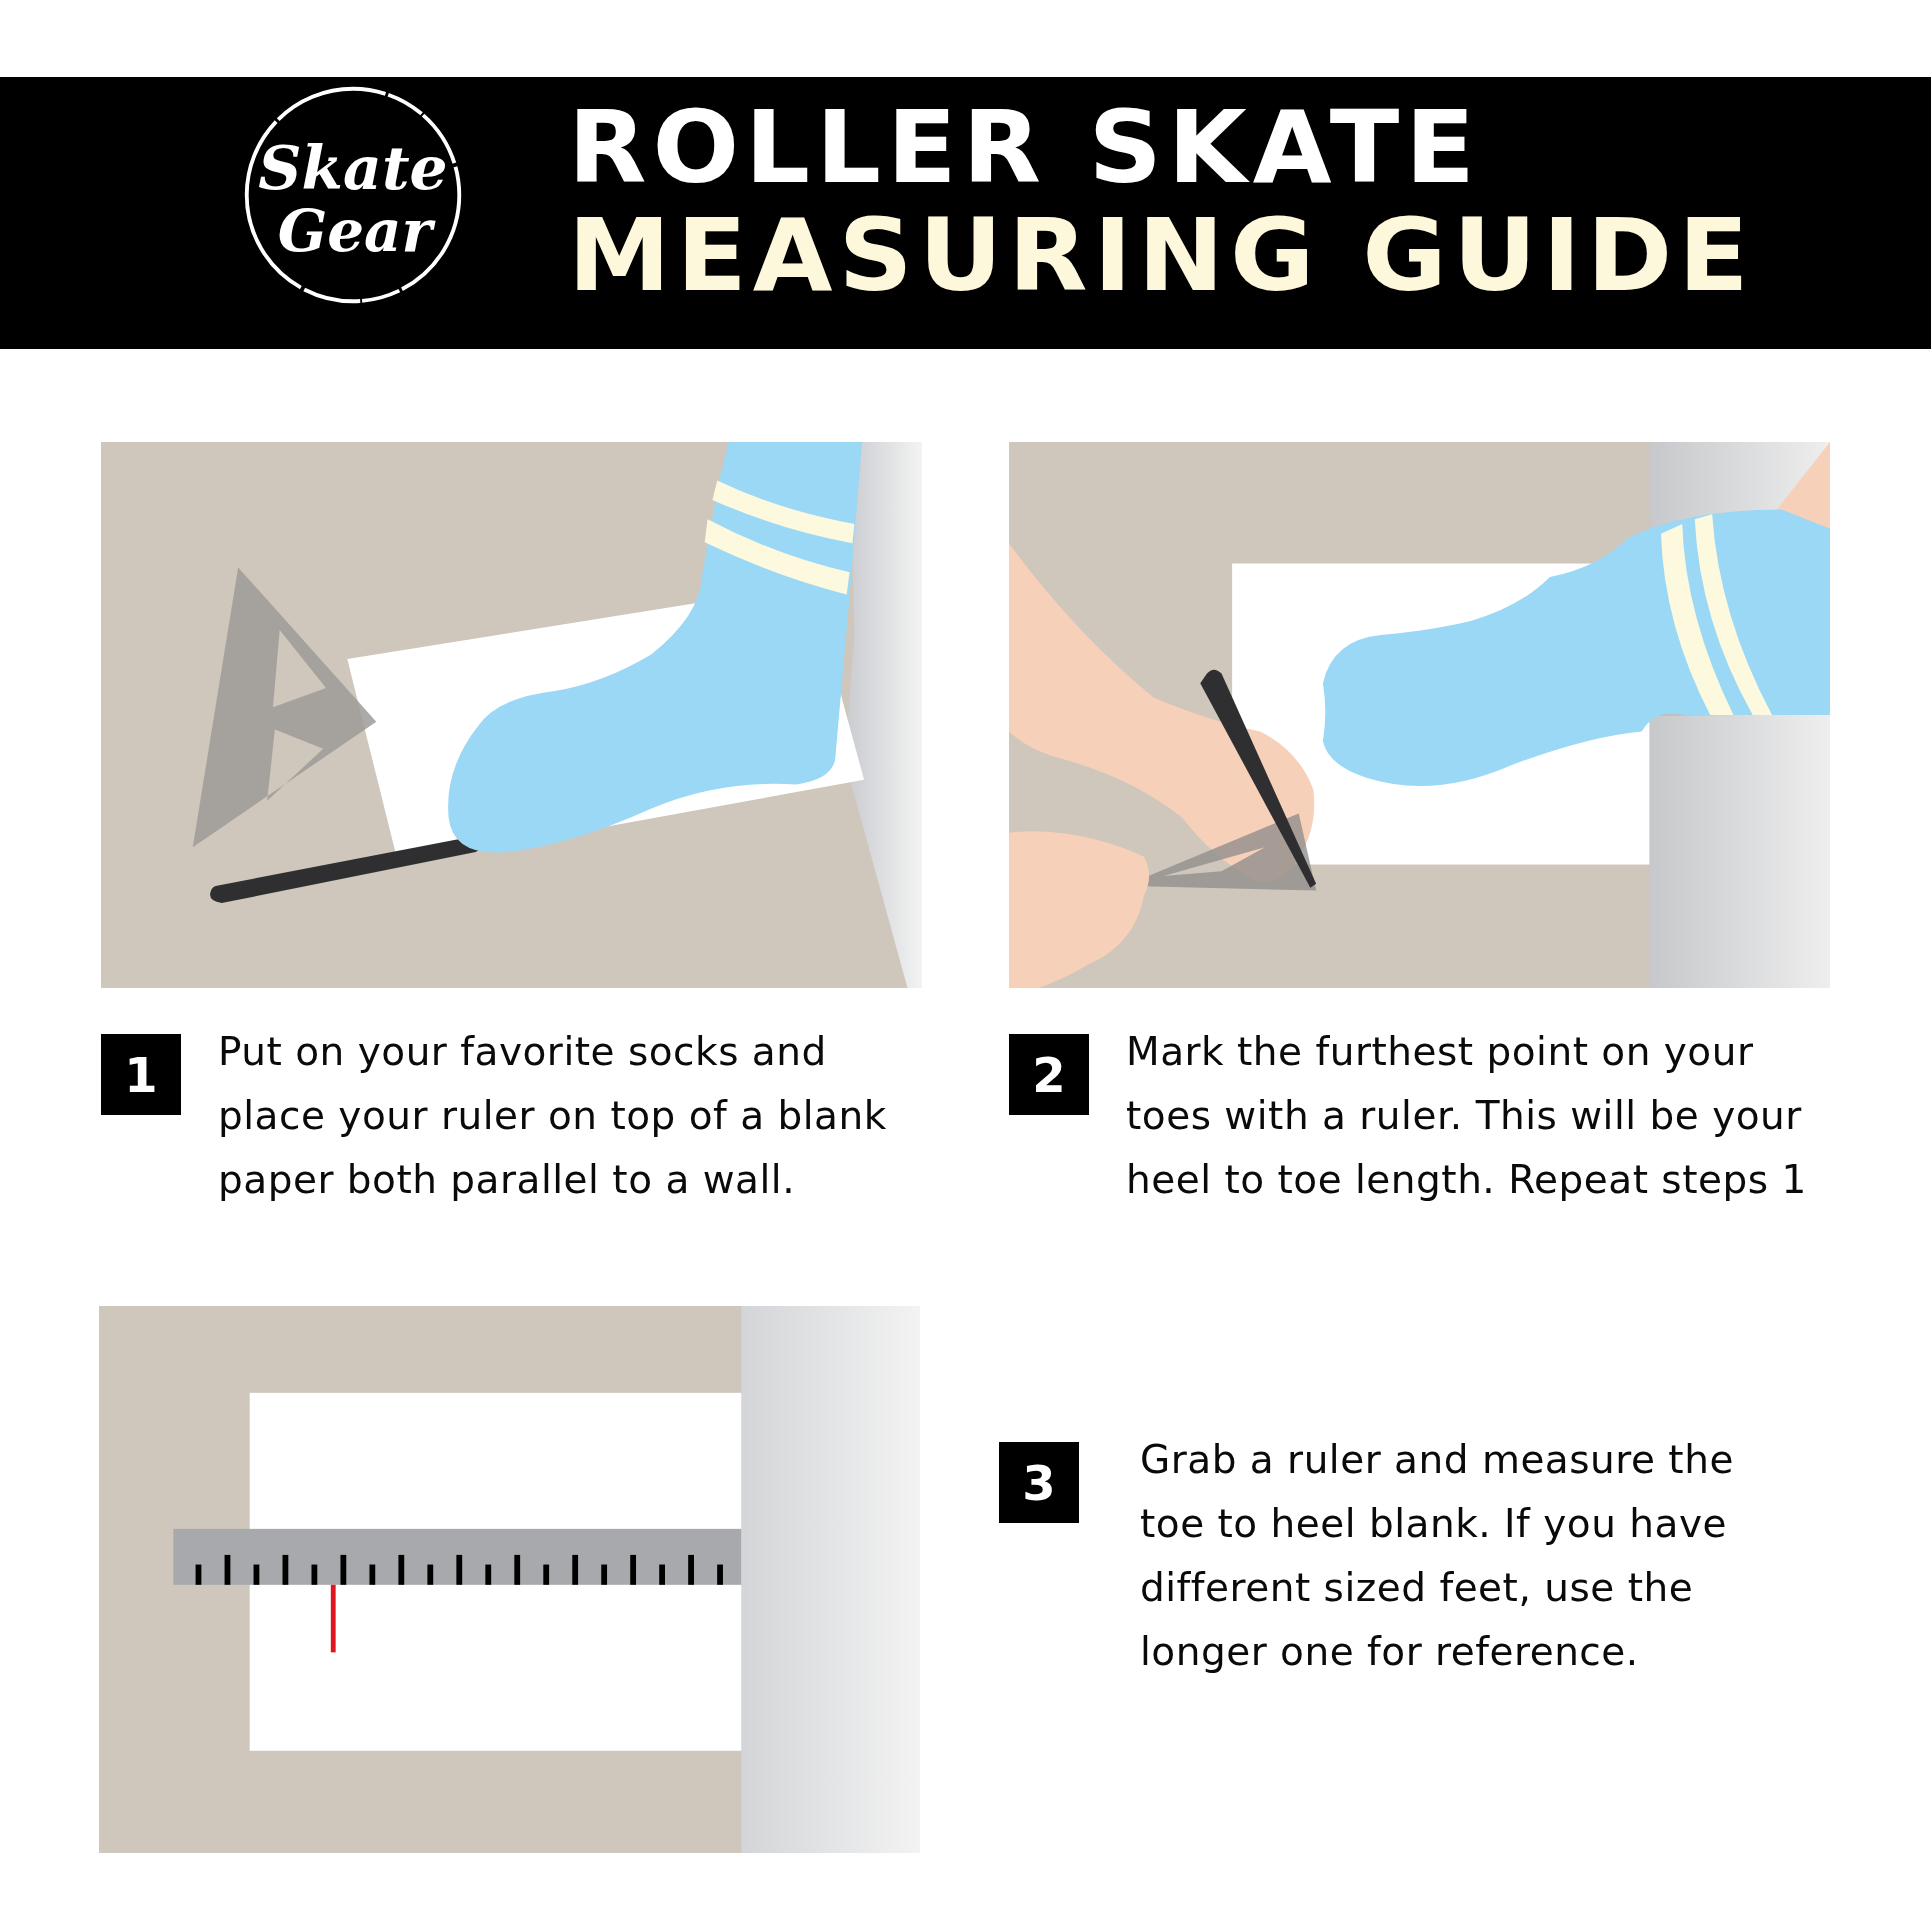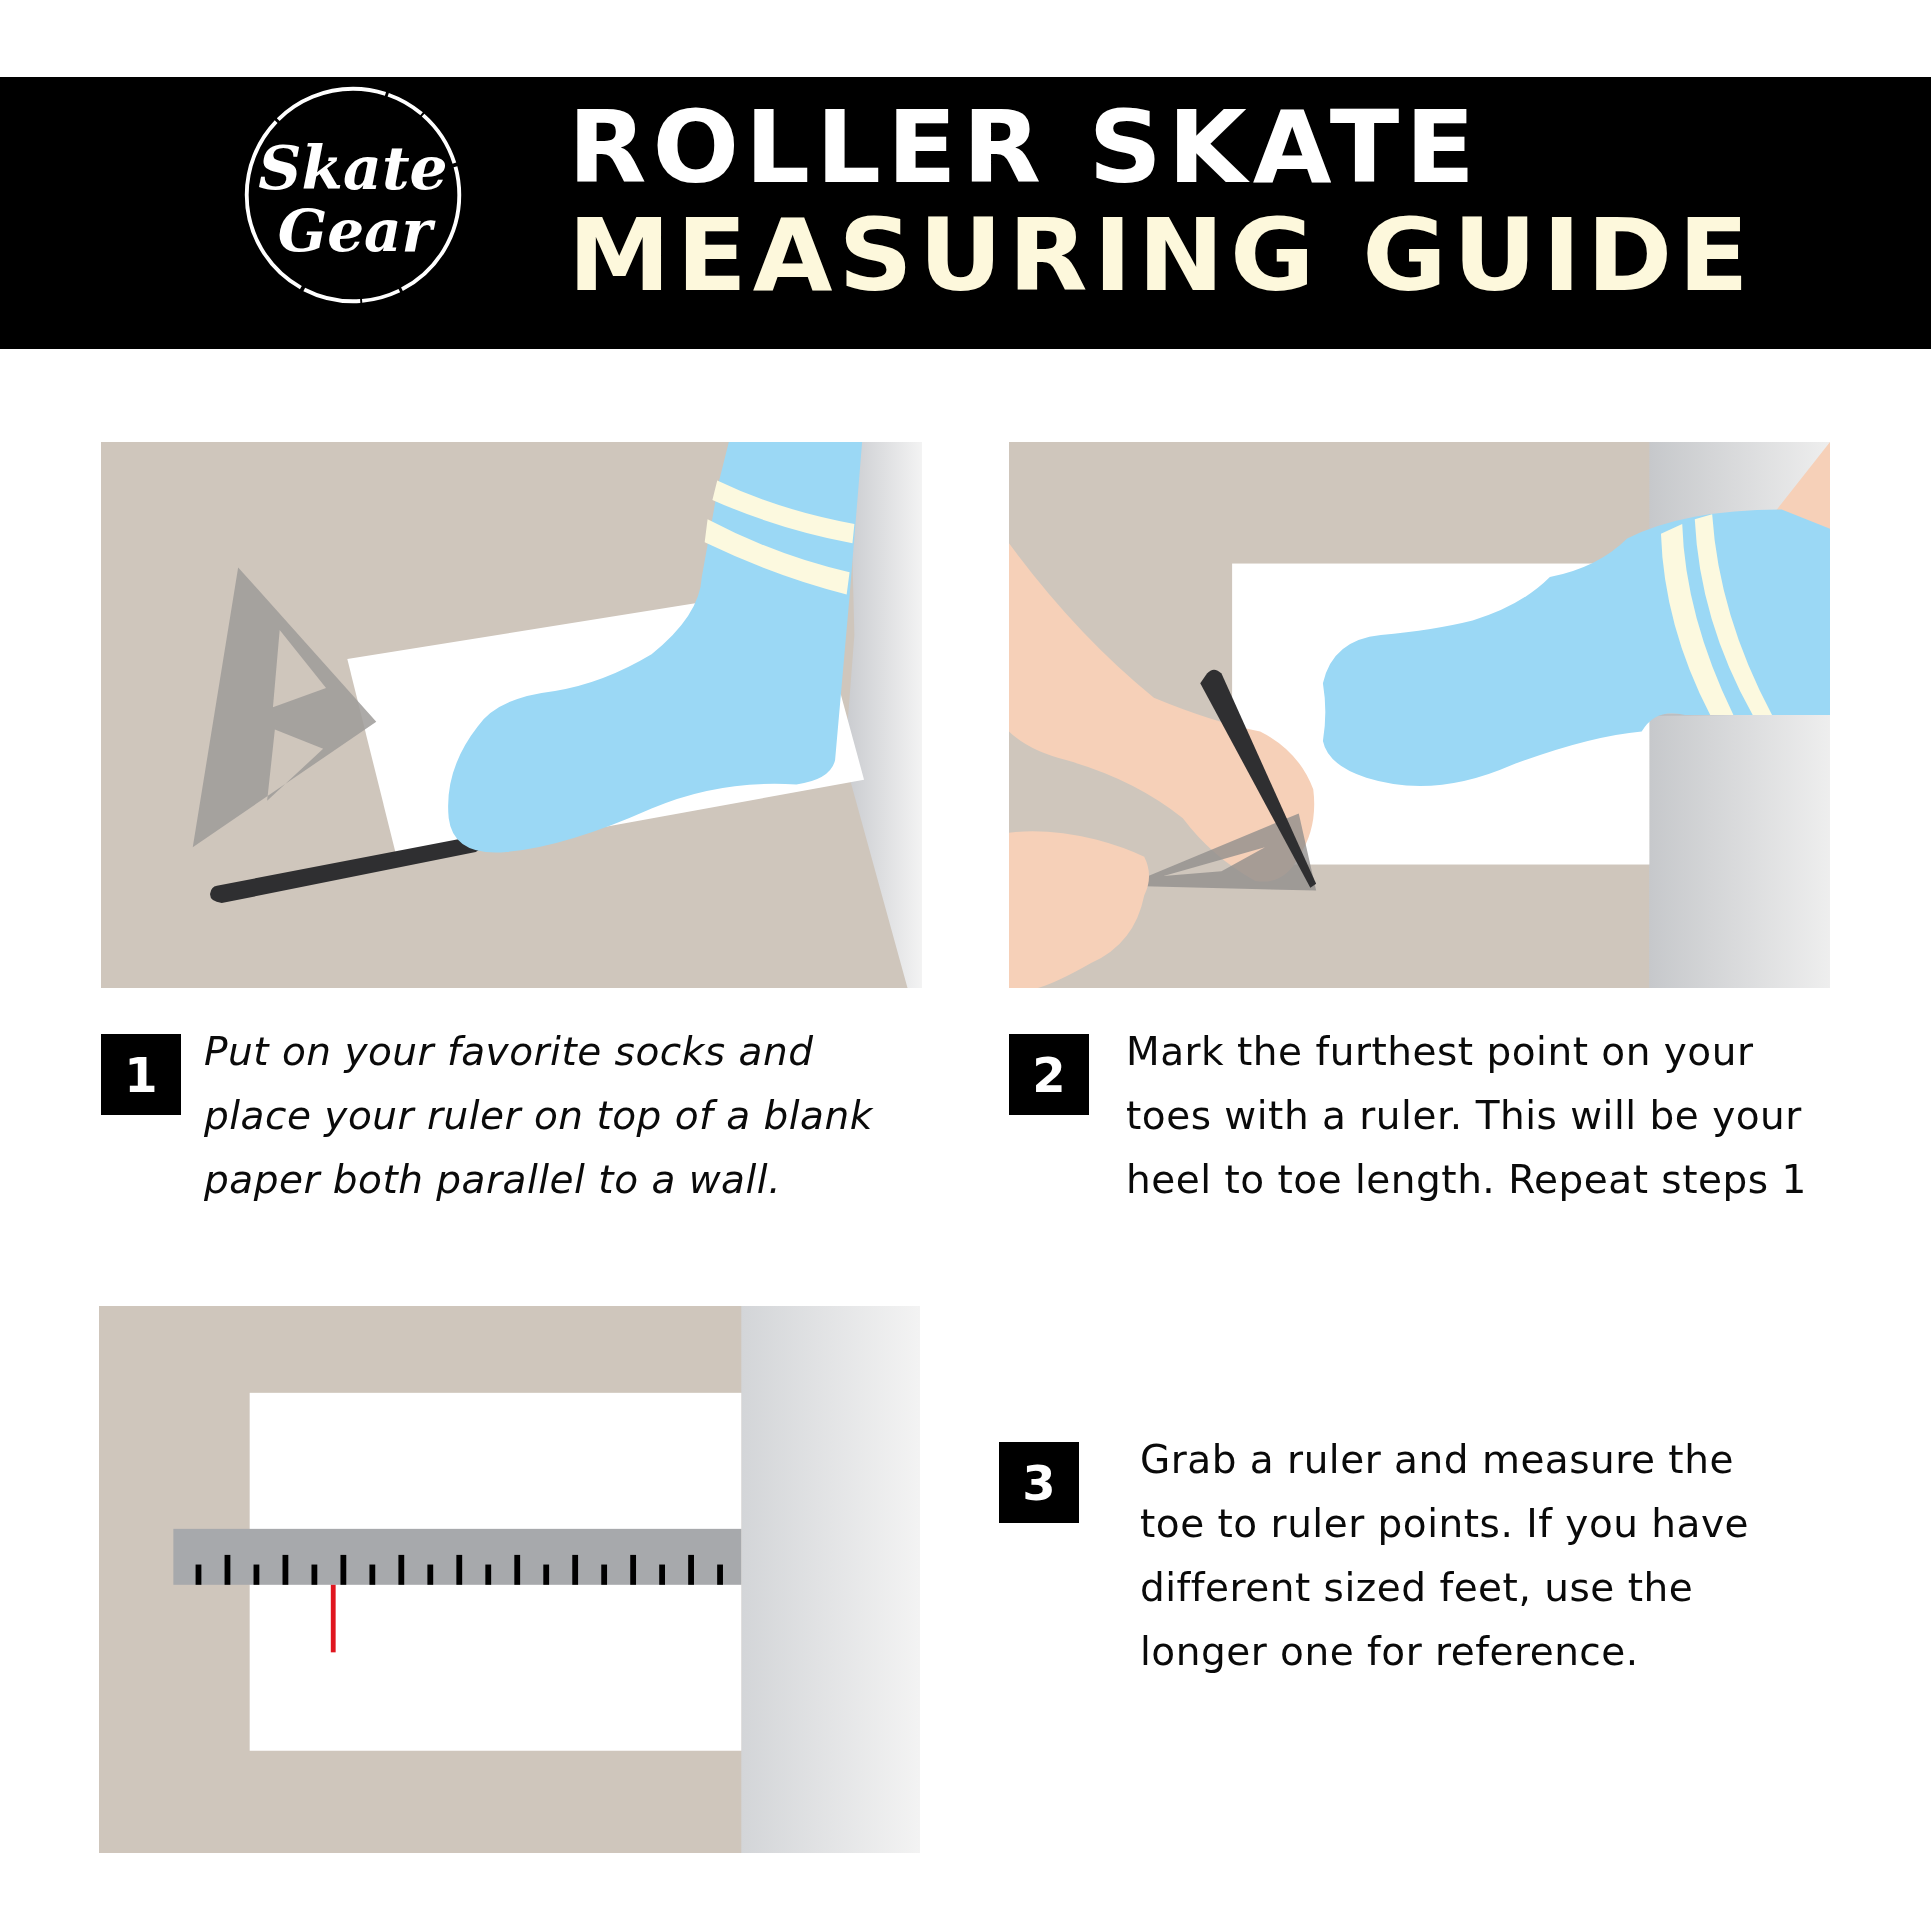--- a/index.html
+++ b/index.html
@@ -14,21 +14,21 @@
   #panel-1 { left:101px; top:442px; width:821px; height:546px; }
   #panel-2 { left:1009px; top:442px; width:821px; height:546px; }
   #panel-3 { left:99px; top:1306px; width:821px; height:547px; }
   .panel svg { display:block; width:100%; height:100%; }
   .badge { position:absolute; width:80px; height:81px; background:#000; color:#fff; font-family:"DejaVu Sans", sans-serif; font-weight:bold; font-size:48px; display:flex; align-items:center; justify-content:center; }
   #badge-1 { left:101px; top:1034px; }
   #badge-2 { left:1009px; top:1034px; }
   #badge-3 { left:999px; top:1442px; }
   .step-text { position:absolute; font-family:"DejaVu Sans", sans-serif; font-size:39px; line-height:64px; color:#0a0a0a; letter-spacing:0.5px; }
   .step-text span { display:block; white-space:nowrap; }
-  #text-1 { left:204px; top:1020px;font-style:italic; }
+  #text-1 { left:218px; top:1020px; }
   #text-2 { left:1126px; top:1020px; }
   #text-3 { left:1140px; top:1428px; }
 </style>
 </head>
 <body>
 
 <div id="header-bar" class="abs"></div>
 
 <div id="logo" class="abs">
   <svg viewBox="0 0 236 236" width="228" height="228">
@@ -154,17 +154,17 @@
       <rect x="610" y="258" width="6" height="31"></rect>
       <rect x="640" y="268" width="6" height="21"></rect>
     </g>
     <rect x="240" y="289" width="5" height="70" fill="#e0161f"></rect>
   </svg>
 </div>
 
 <div id="badge-3" class="badge">3</div>
 <div id="text-3" class="step-text">
   <span>Grab a ruler and measure the</span>
-  <span>toe to ruler points. If you have</span>
+  <span>toe to heel blank. If you have</span>
   <span>different sized feet, use the</span>
   <span>longer one for reference.</span>
 </div>
 
 
 </body></html>

